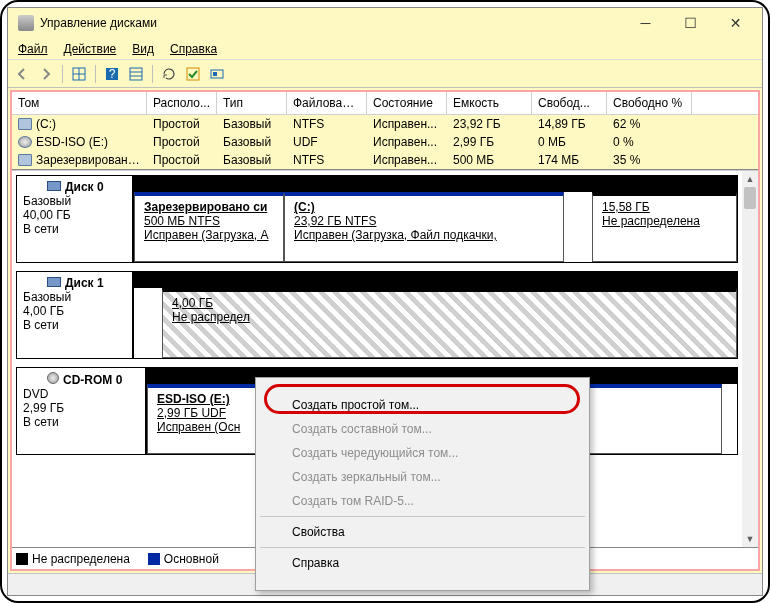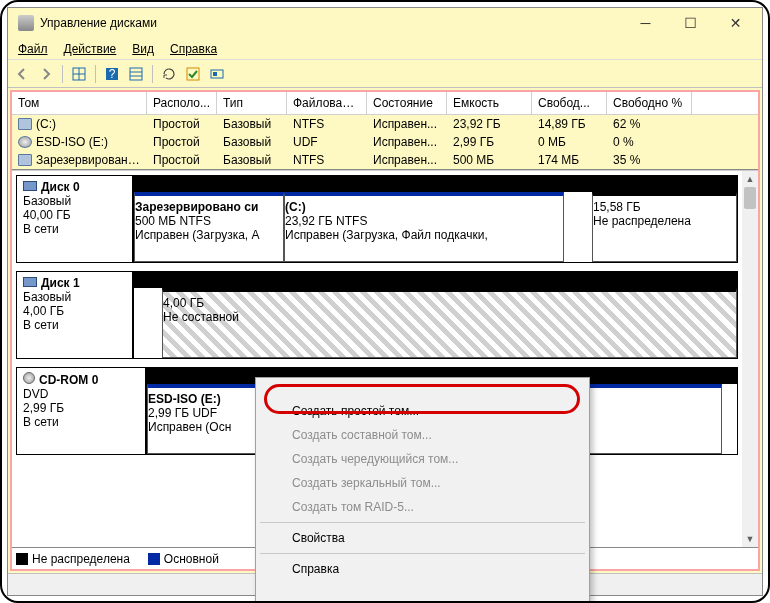--- a/index.html
+++ b/index.html
@@ -26,40 +26,40 @@
 .c0{width:135px}.c1{width:70px}.c2{width:70px}.c3{width:80px}.c4{width:80px}.c5{width:85px}.c6{width:75px}.c7{width:85px}
 .vrow { display: flex; }
 .vc { padding: 2px 6px; overflow: hidden; white-space: nowrap; text-overflow: ellipsis; }
 .vol-icon { width:14px; height:12px; display:inline-block; background:#b0c4de; border:1px solid #5a7aa0; border-radius:1px; margin-right:4px; vertical-align:-2px; }
 .vol-icon.cd { border-radius:50%; background:radial-gradient(#eee,#999); }
 
 
 .diskmap { flex:1; overflow:hidden; position:relative; padding:4px; background:#fff; border-top:1px solid #ccc; }
 .disk { display:flex; margin-bottom:8px; }
 .disk-info { width:130px; border:1px solid #000; padding:4px 6px; background:#fff; }
-.disk-info .dname { font-weight:bold; }
+.disk-info .dname { font-weight:bold;margin-left:24px; }
 .disk-icon { width:14px; height:10px; display:inline-block; background:#7598c8; border:1px solid #2a4b7c; margin-right:4px; vertical-align:0; }
 .disk-icon.cd { width:12px; height:12px; border-radius:50%; background:radial-gradient(#eee,#999); border:1px solid #666;}
 .parts { flex:1; display:flex; border:1px solid #000; position:relative; height:72px; }
 .parts.thin { height:16px; background:#000; border:none; }
-.part { border:1px solid #555; padding:4px 0; overflow:hidden; white-space:nowrap; }
+.part { border:1px solid #555; padding:4px 9px; overflow:hidden; white-space:nowrap;text-decoration:underline; }
 .part .pn { font-weight:bold; }
 .part.primary { border-top:4px solid #0029a3; }
 .part.free { border-top:4px solid #000;margin-left:28px; }
 .part.hatched { background: repeating-linear-gradient(45deg,#fff,#fff 5px,#d0d0d0 5px,#d0d0d0 10px); }
 
 .legend { height:22px; display:flex; align-items:center; gap:18px; padding:0 4px; border-top:1px solid #888; background:#fff; }
 .leg-sw { width:12px; height:12px; display:inline-block; margin-right:4px; vertical-align:-2px; }
 .leg-free { background:#000; }
 .leg-pri { background:#0029a3; }
 
 .bottom-bar { height:22px; border-top:1px solid #c0c0c0; background:#f0f0f0; }
 
 
-.ctx { position:absolute; top:375px; left:253px; width:335px; background:#f1f1f1; border:1px solid #a0a0a0; box-shadow:3px 3px 6px rgba(0,0,0,.25); padding:21px 2px; z-index:20; }
+.ctx { position:absolute; top:375px; left:253px; width:335px; background:#f1f1f1; border:1px solid #a0a0a0; box-shadow:3px 3px 6px rgba(0,0,0,.25); padding:15px 2px; z-index:20; }
 .ctx-item { padding:5px 34px; white-space:nowrap; }
 .ctx-item.enabled { color:#000; }
 .ctx-item.disabled { color:#8d8d8d; }
 .ctx-sep { height:1px; background:#c8c8c8; margin:3px 2px; }
 
 .highlight { position:absolute; top:382px; left:262px; width:316px; height:30px; border:3px solid #d40000; border-radius:16px; z-index:30; pointer-events:none; }
 
 .dm-scroll { position:absolute; top:0; right:0; bottom:0; width:16px; background:#f0f0f0; }
 .dm-thumb { position:absolute; top:16px; right:2px; width:12px; height:22px; background:#c2c2c2; border-radius:2px; }
 .dm-arrow { position:absolute; right:0; width:16px; height:16px; display:flex; align-items:center; justify-content:center; color:#606060; font-size:9px; }
@@ -222,21 +222,21 @@
                 <div class="dname"><span class="disk-icon "></span>Диск 1</div>
                 <div>Базовый</div>
                 <div>4,00 ГБ</div>
                 <div>В сети</div>
               </div>
               <div style="flex:1">
                 <div class="parts thin"></div>
                 <div class="parts">
                   <div class="part free hatched" style="flex:0 0 575px">
                     <div>4,00 ГБ</div>
-                    <div>Не составной</div>
+                    <div>Не распредел</div>
                   </div>
                 </div>
               </div>
             </div>
             <div class="disk">
               <div class="disk-info">
                 <div class="dname"><span class="disk-icon cd"></span>CD-ROM 0</div>
                 <div>DVD</div>
                 <div>2,99 ГБ</div>
                 <div>В сети</div>

